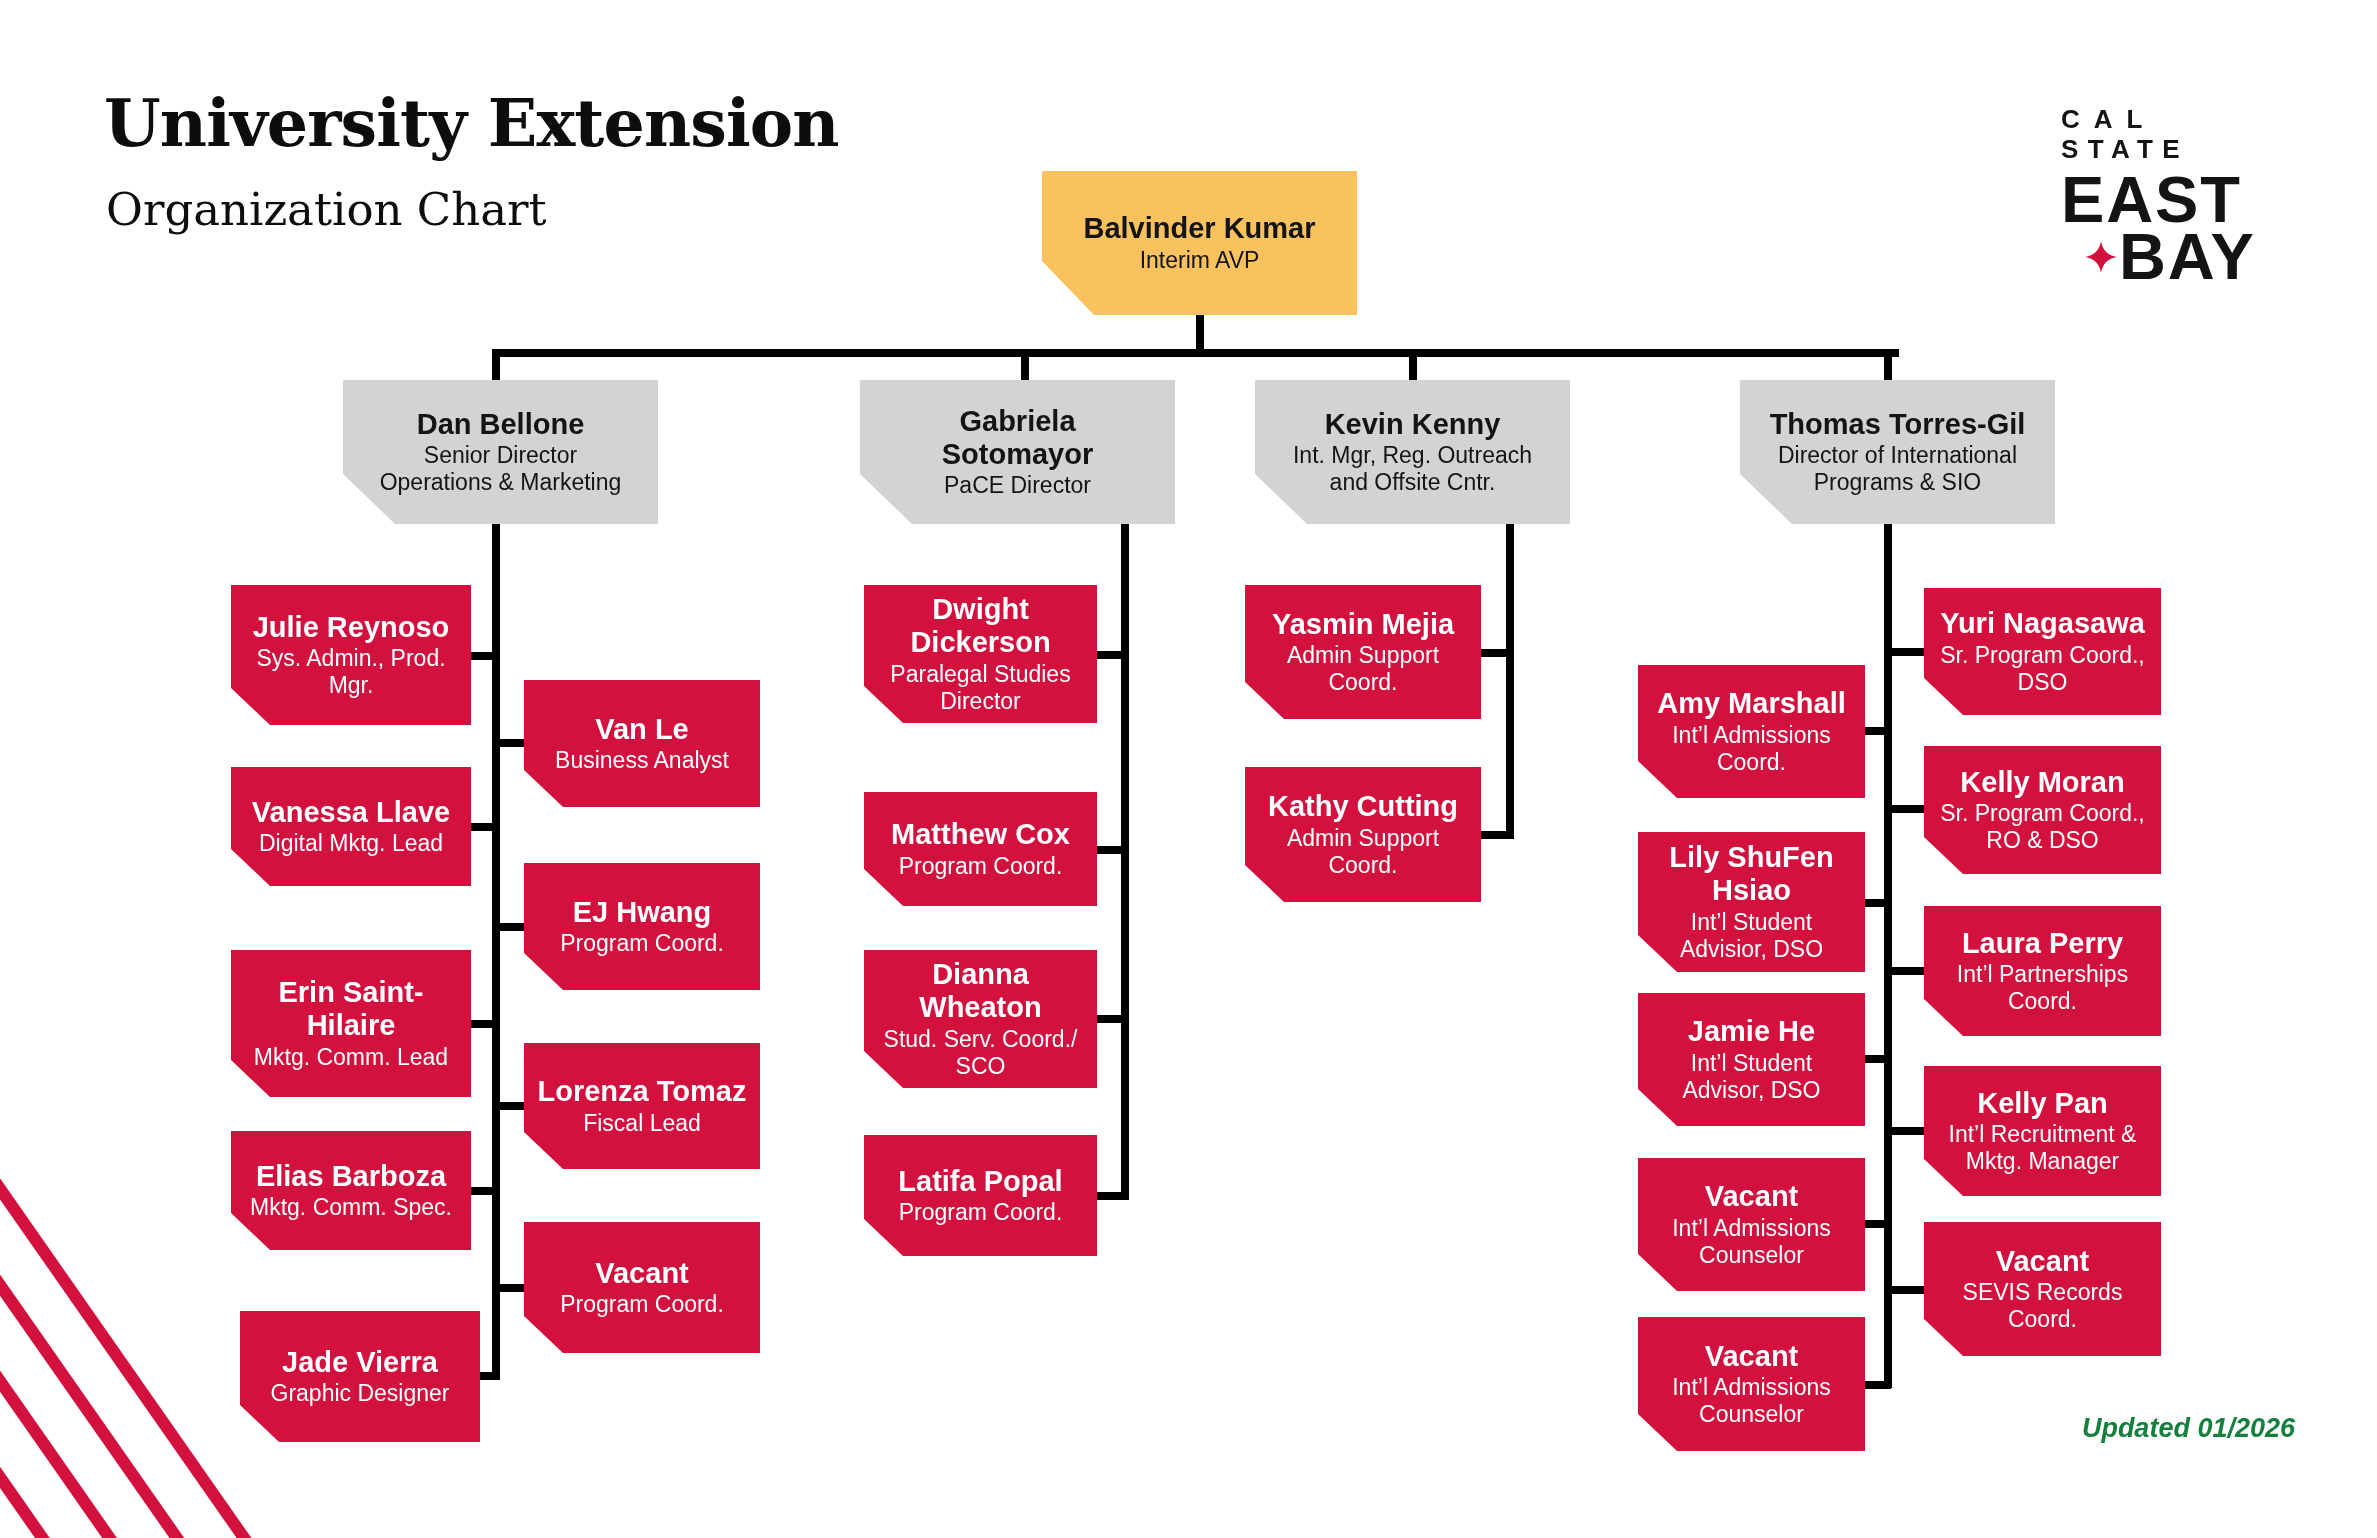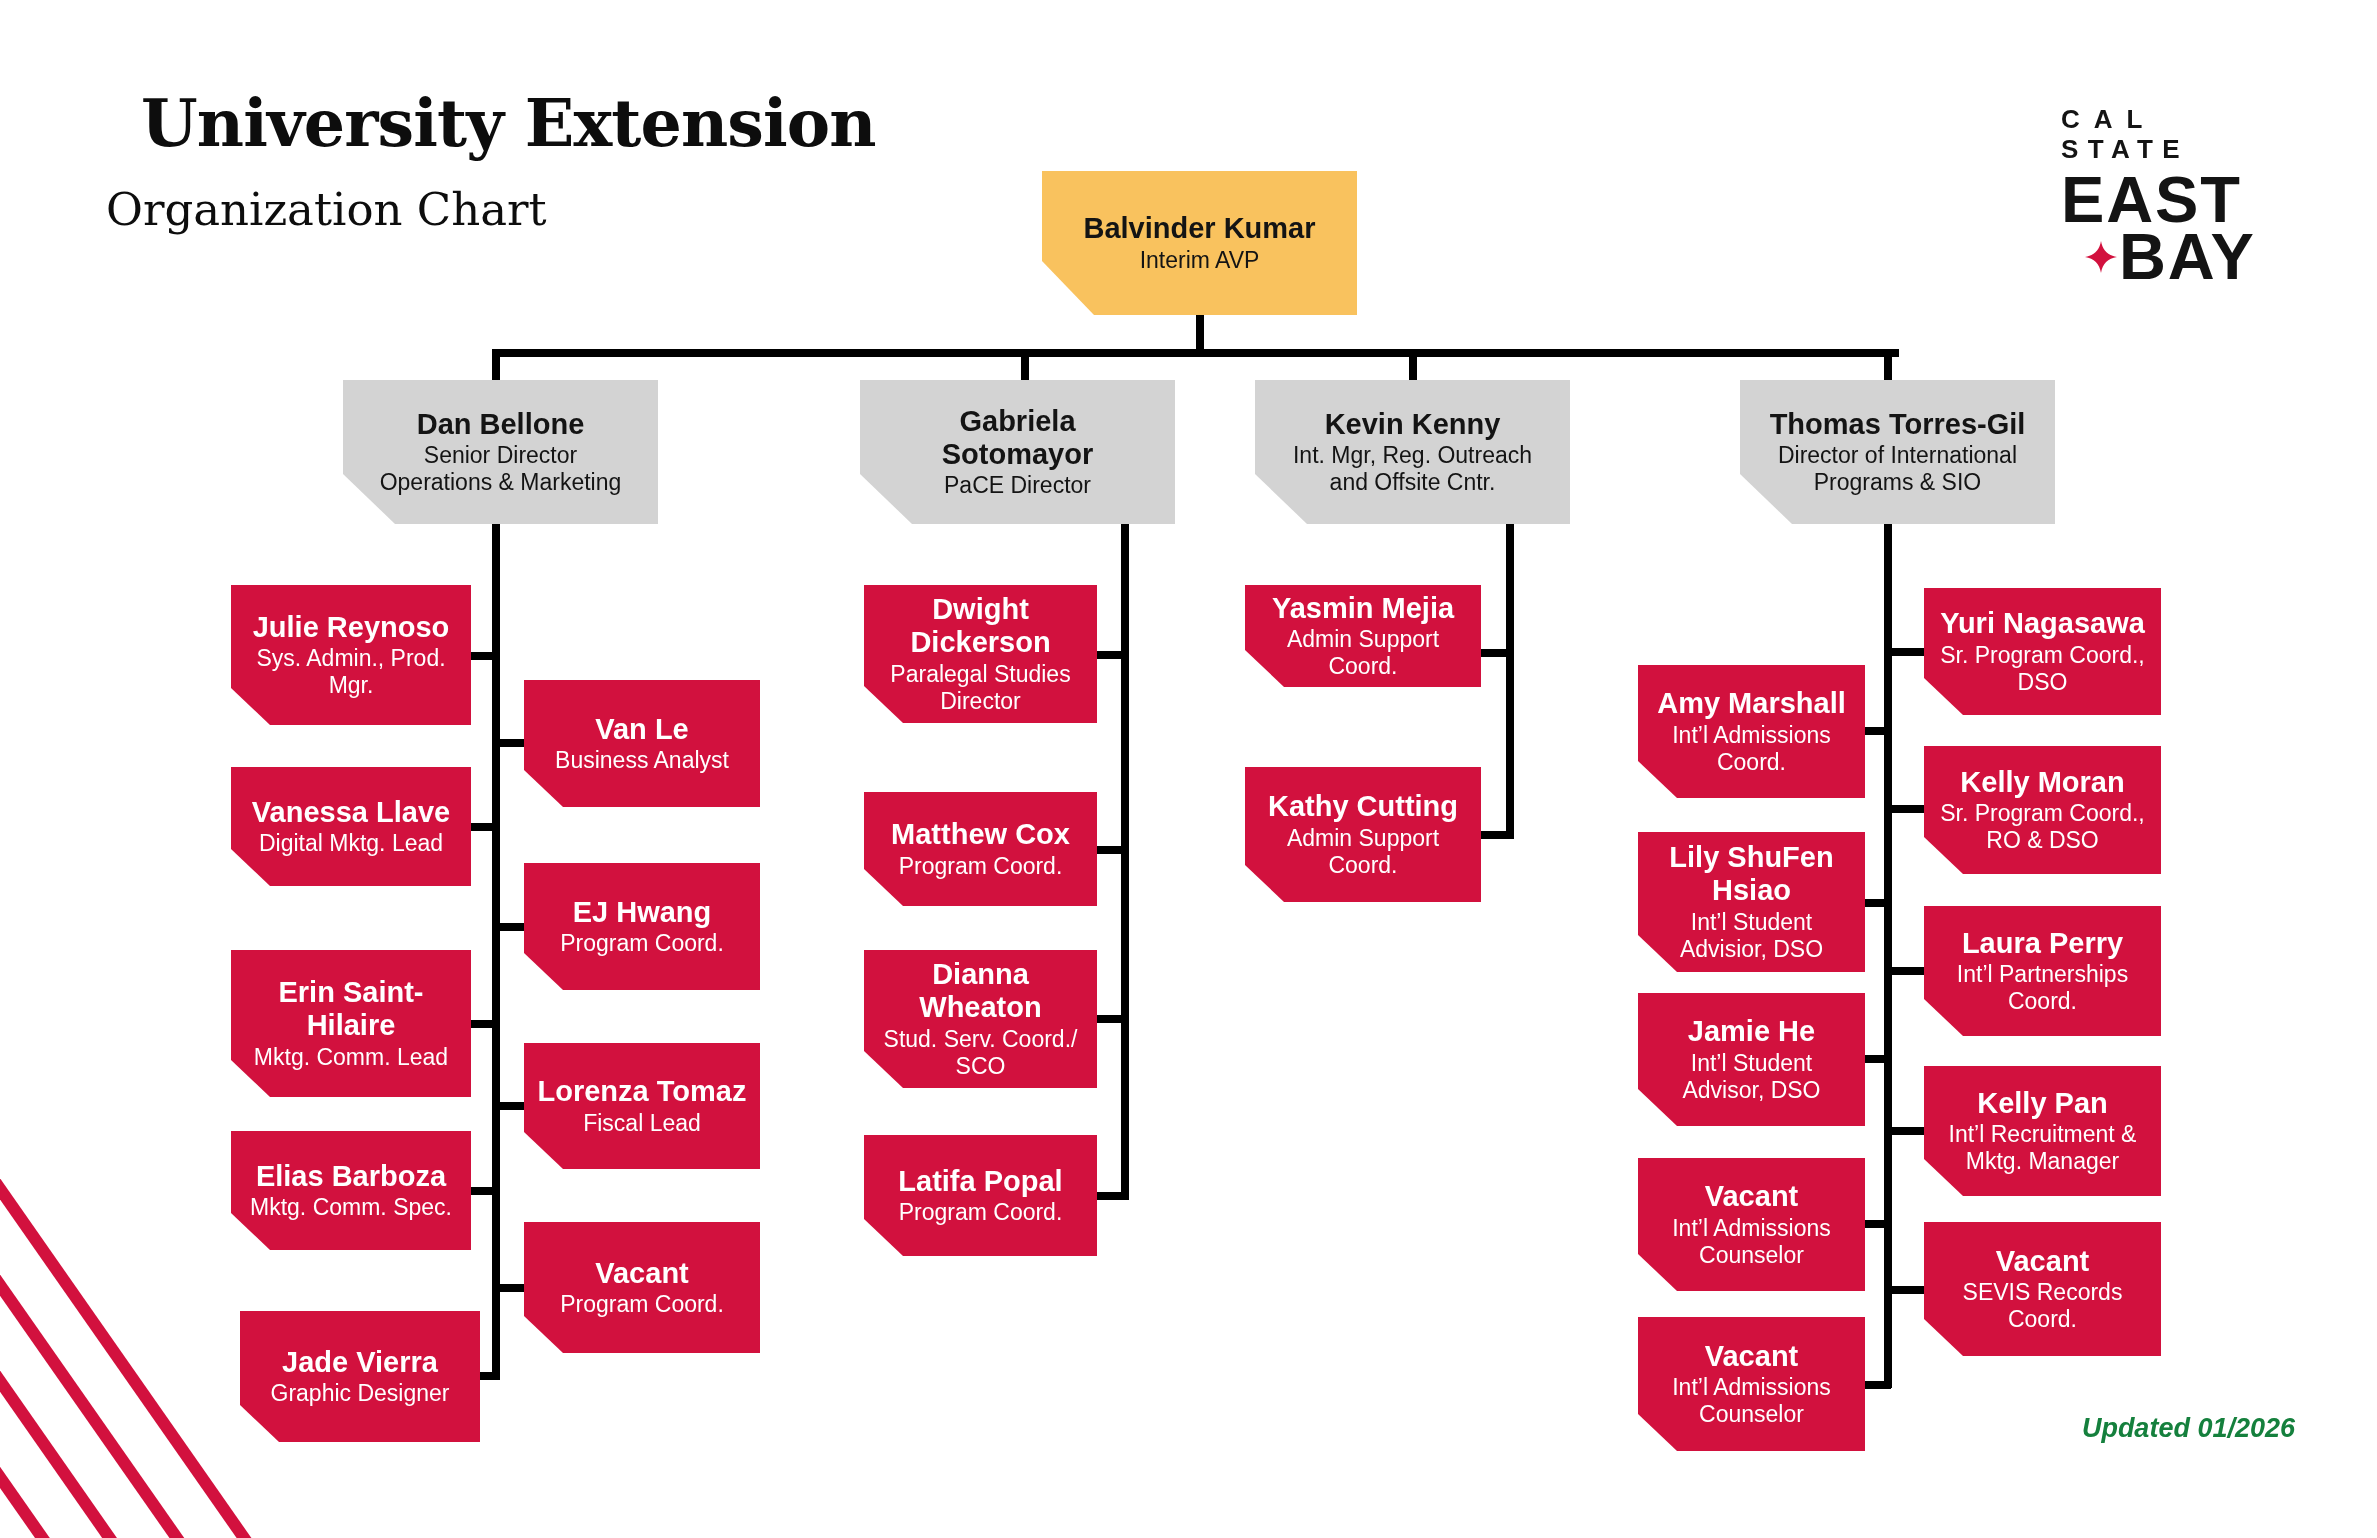--- a/index.html
+++ b/index.html
@@ -4,21 +4,21 @@
 <style>
   html,body{margin:0;padding:0;background:#ffffff;}
   .canvas{
     position:relative;width:2377px;height:1538px;background:#ffffff;overflow:hidden;
     font-family:"Liberation Sans","DejaVu Sans",sans-serif;color:#1a1a1a;
   }
   
   .page-title{
     position:absolute;left:104px;top:89px;
     font-family:"DejaVu Serif","Liberation Serif",serif;
-    font-weight:700;font-size:65px;line-height:69px;color:#0d0d0d;letter-spacing:-0.9px;margin-left:37px;
+    font-weight:700;font-size:65px;line-height:69px;color:#0d0d0d;letter-spacing:-0.9px;
   }
   .page-subtitle{
     position:absolute;left:106px;top:185px;
     font-family:"DejaVu Serif","Liberation Serif",serif;
     font-weight:400;font-size:45px;line-height:50px;color:#0d0d0d;
   }
   
   .logo{position:absolute;left:2061px;top:104px;color:#141414;}
   .logo .cal{font-size:26px;font-weight:700;letter-spacing:14px;line-height:30px;}
   .logo .state{font-size:26px;font-weight:700;letter-spacing:9.3px;line-height:30px;}
@@ -191,21 +191,21 @@
   <div class="node red" style="left:864px;top:950px;width:233px;height:138px">
     <div class="name">Dianna Wheaton</div>
     <div class="role">Stud. Serv. Coord./
 SCO</div>
   </div>
   <div class="node red" style="left:864px;top:1135px;width:233px;height:121px">
     <div class="name">Latifa Popal</div>
     <div class="role">Program Coord.</div>
   </div>
 
-  <div class="node red" style="left:1245px;top:585px;width:236px;height:102px">
+  <div class="node red" style="left:1245px;top:585px;width:236px;height:134px">
     <div class="name">Yasmin Mejia</div>
     <div class="role">Admin Support
 Coord.</div>
   </div>
   <div class="node red" style="left:1245px;top:767px;width:236px;height:135px">
     <div class="name">Kathy Cutting</div>
     <div class="role">Admin Support
 Coord.</div>
   </div>
 

